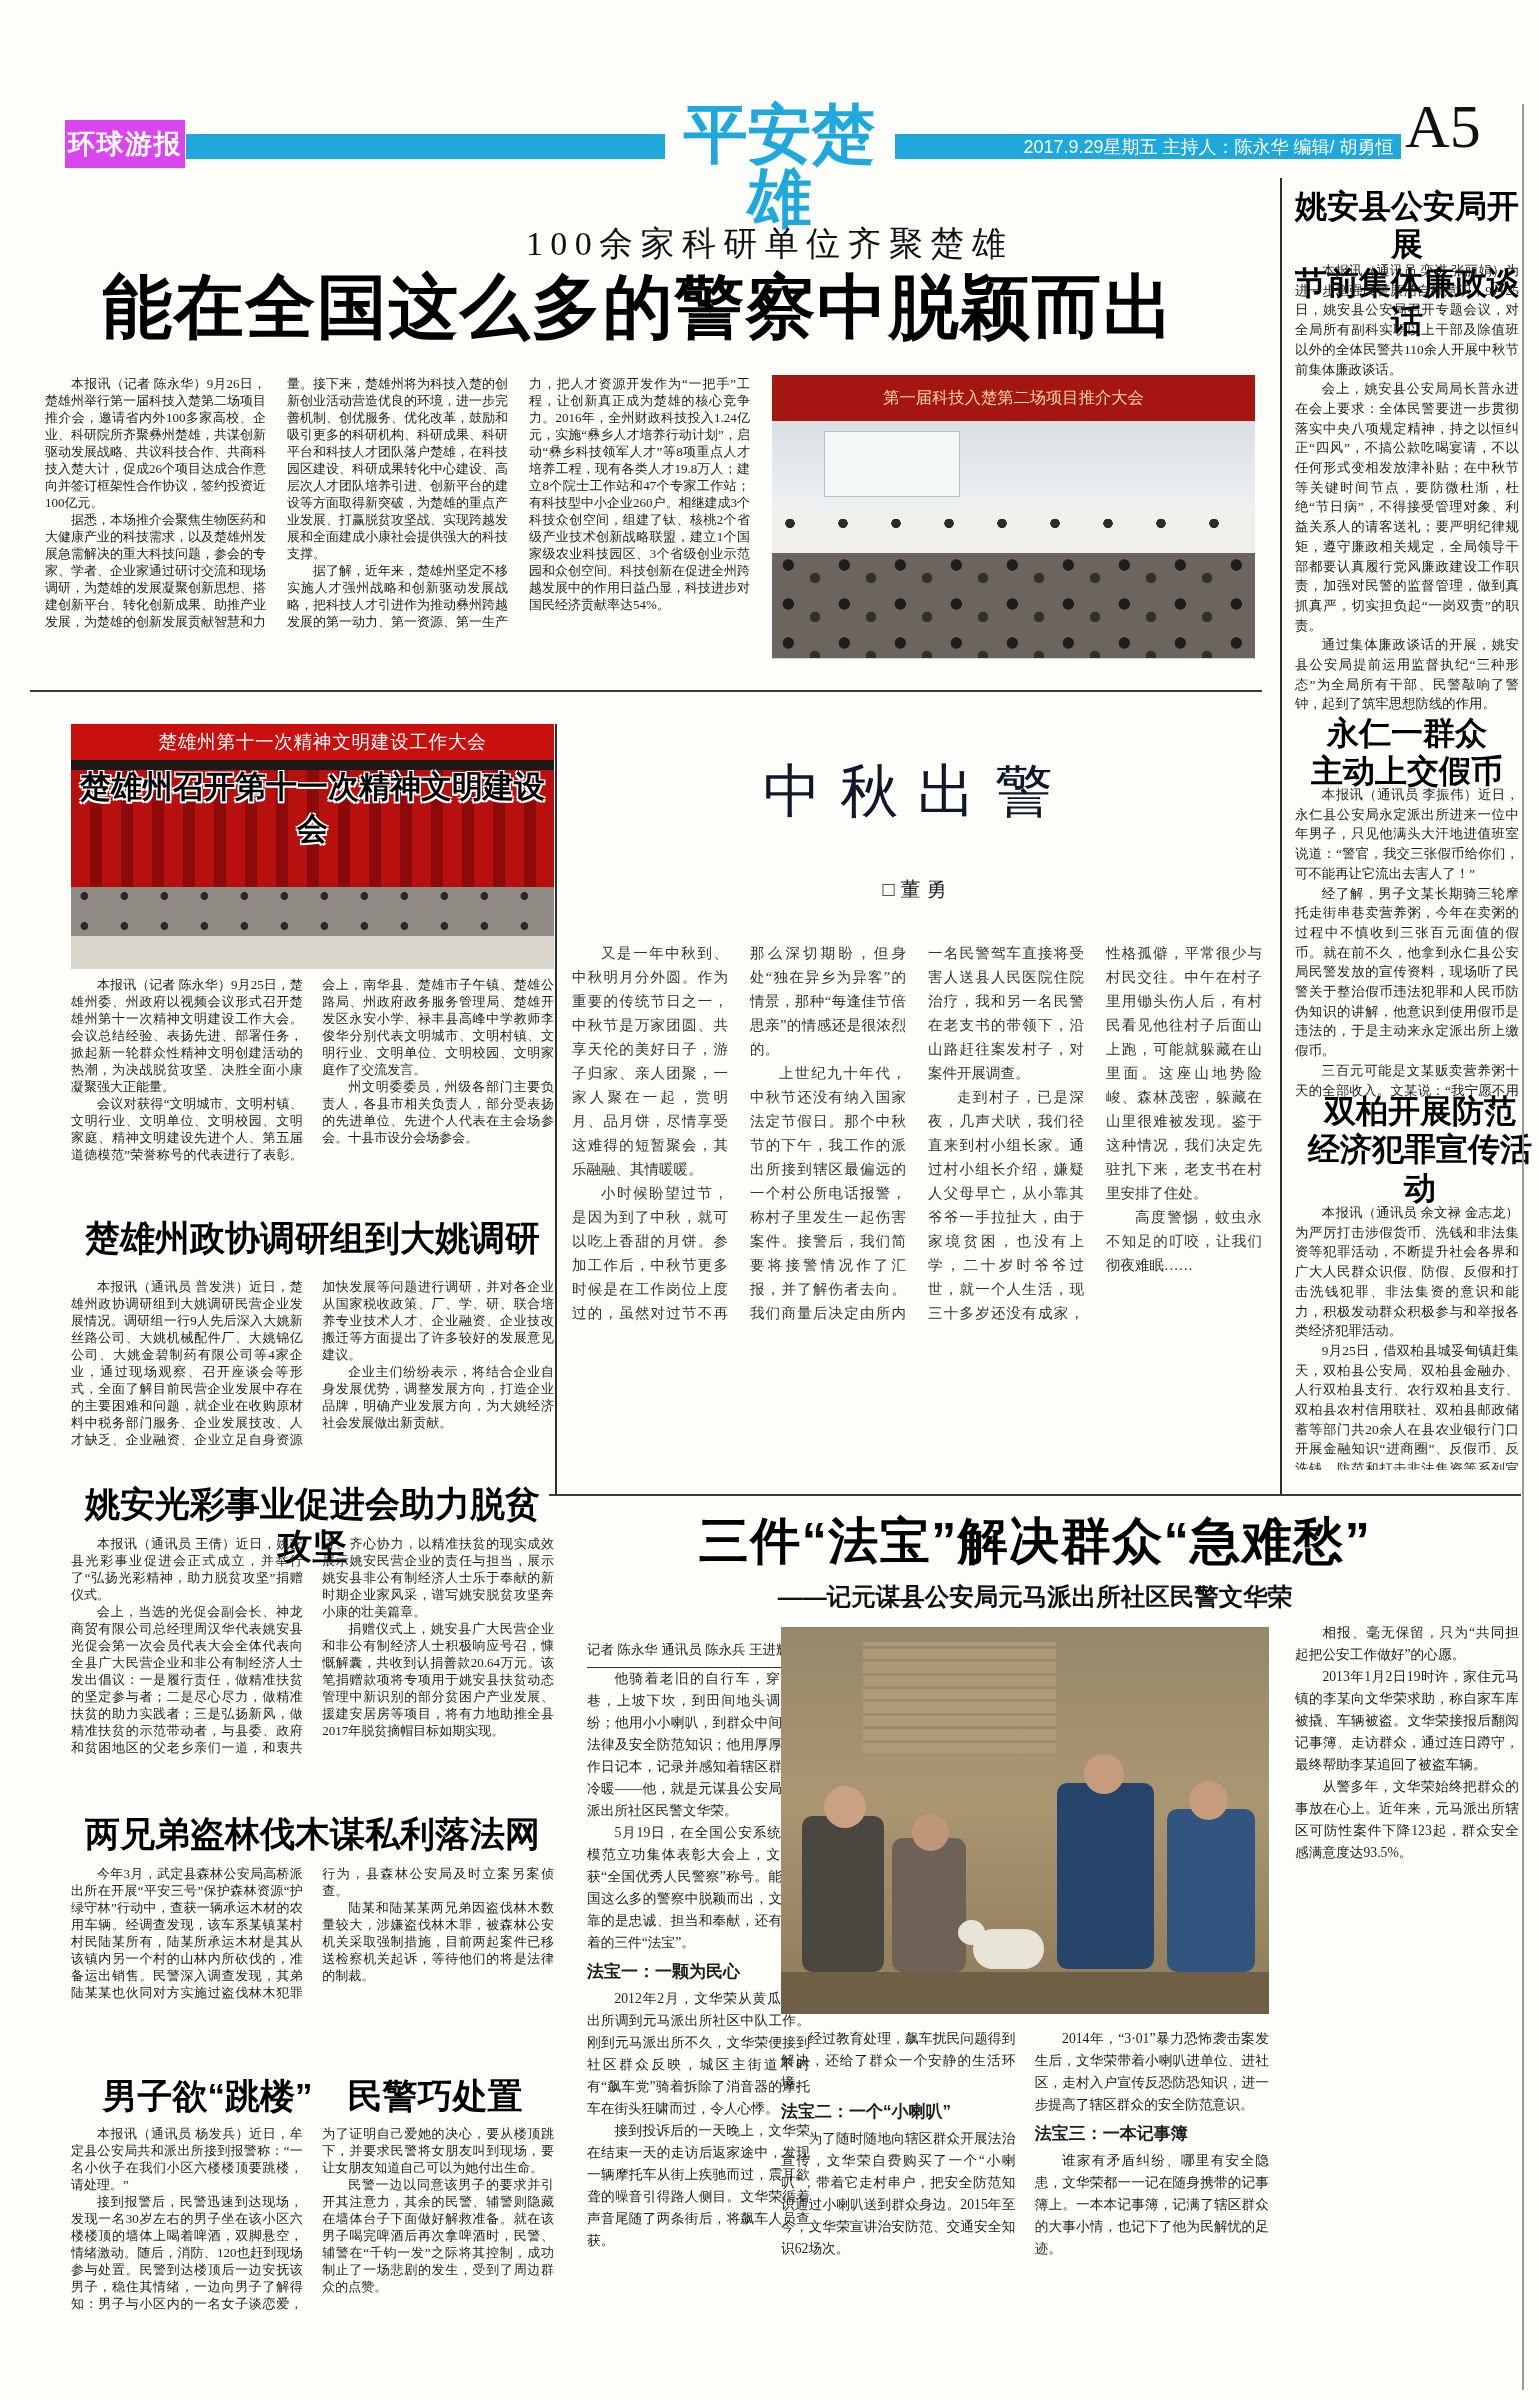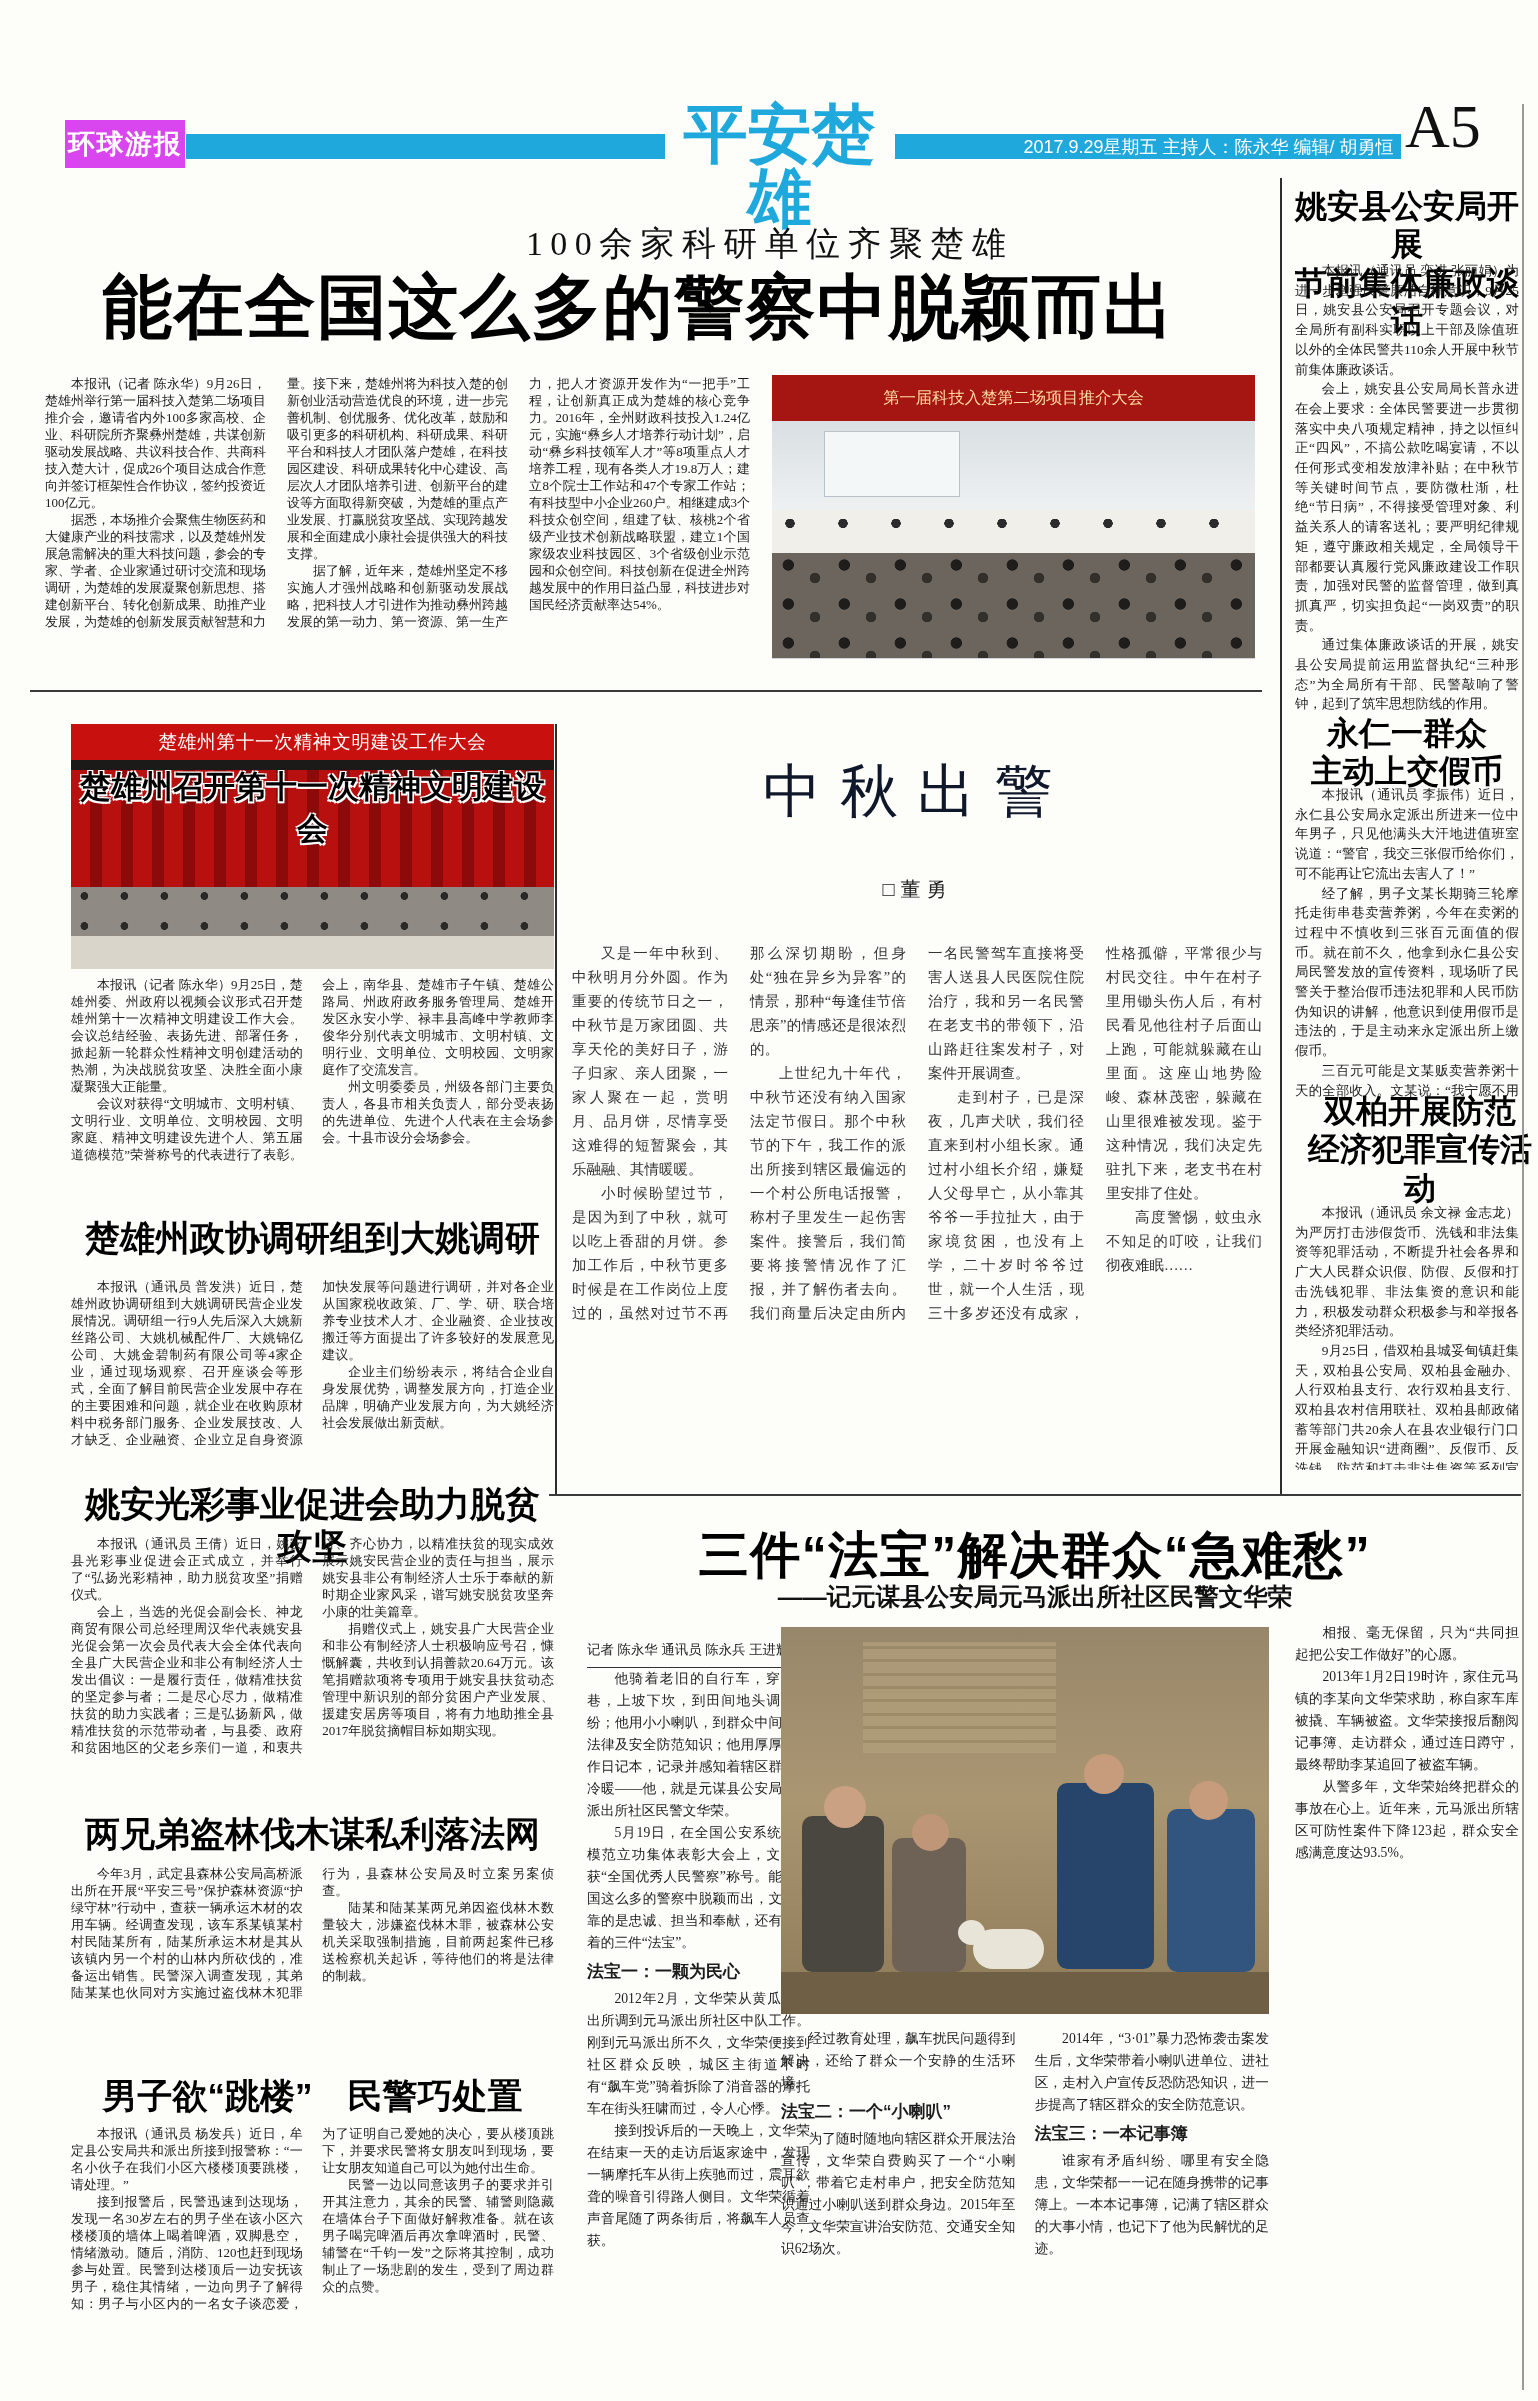--- a/index.html
+++ b/index.html
@@ -82,21 +82,21 @@
             font-size:14.5px;line-height:24px;color:#333;}
 
   
   .sb-headline{left:1295px;width:224px;font-size:32px;}
   .sb-body{left:1295px;width:224px;font-size:13.4px;line-height:19.7px;}
   .ya-h{top:187px;} .ya-b{top:261px;height:475px;}
   .yr-h{top:714px;} .yr-b{top:785px;height:312px;}
   .db-h{top:1092px;margin-left:13px;} .db-b{top:1203px;height:267px;}
 
   
-  .ft-headline{left:549px;top:1511px;width:972px;font-size:50px;letter-spacing:1.5px;margin-top:14px;}
+  .ft-headline{left:549px;top:1511px;width:972px;font-size:50px;letter-spacing:1.5px;}
   .ft-subtitle{left:549px;top:1580px;width:972px;text-align:center;
             font-family:"Liberation Sans",sans-serif;font-weight:700;font-size:24.5px;color:#111;}
   .ft-col1{left:551px;top:1639px;width:223px;height:748px;font-size:13.7px;line-height:22px;margin-left:36px;}
   .ft-byline{font-family:"Liberation Sans",sans-serif;font-size:13.4px;border-bottom:1.5px solid #333;
             padding-bottom:6px;margin-bottom:10.4px;text-indent:0 !important;}
   .ft-intro p{margin:0;text-indent:2em;}
   .ft-subhead{font-family:"Liberation Sans",sans-serif;font-weight:900;font-size:17px;
             text-indent:0 !important;margin:7.4px 0 4.5px 0 !important;}
   .ft-cols23{left:781px;top:2028px;width:488px;height:358px;column-count:2;column-gap:19.3px;
             font-size:13.7px;line-height:22px;}

